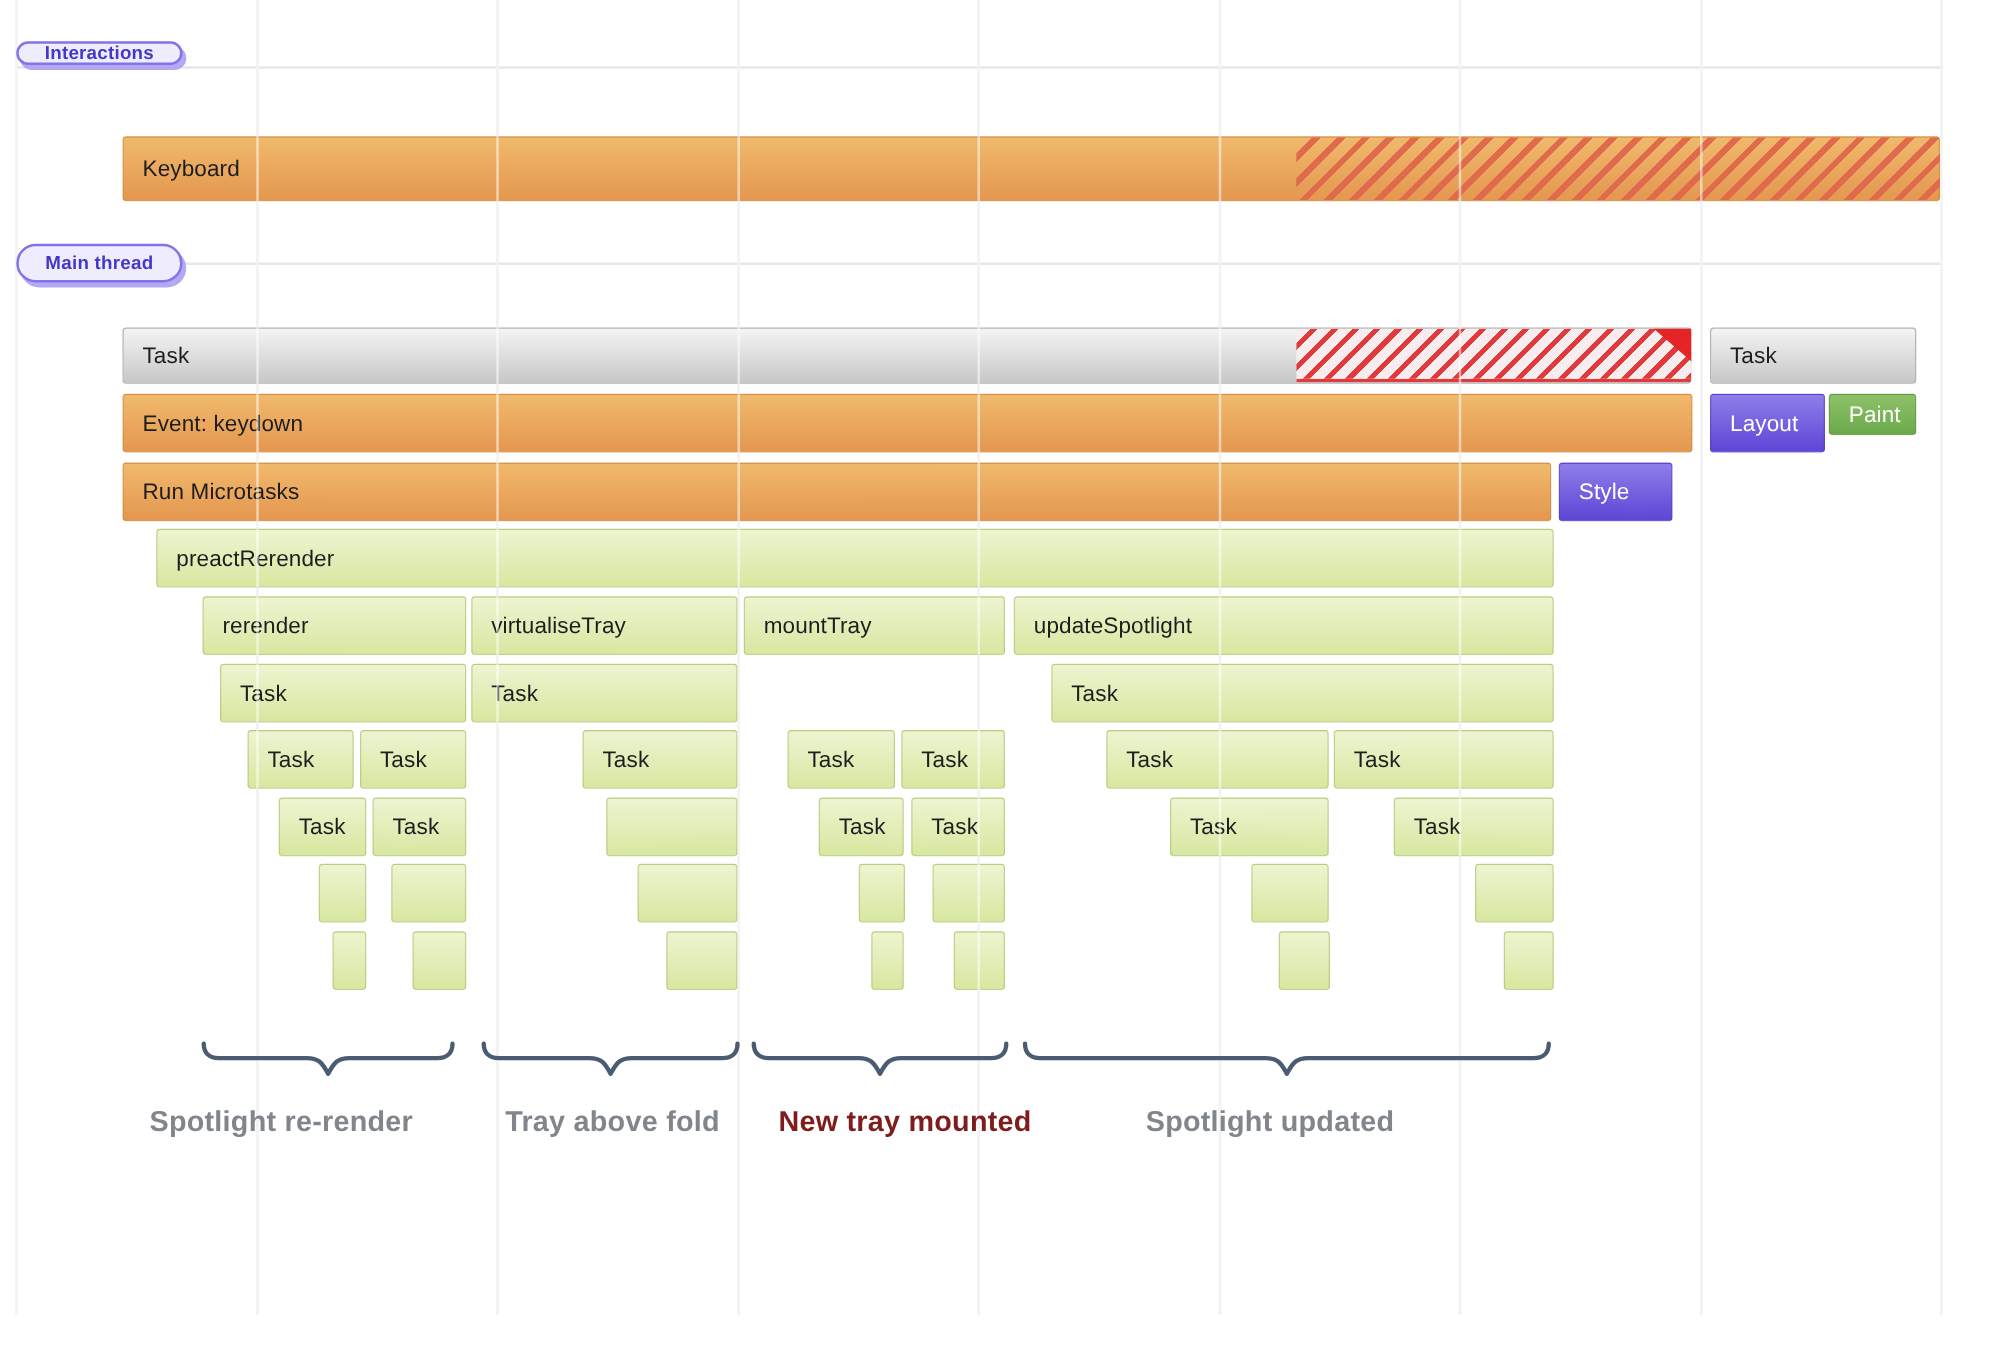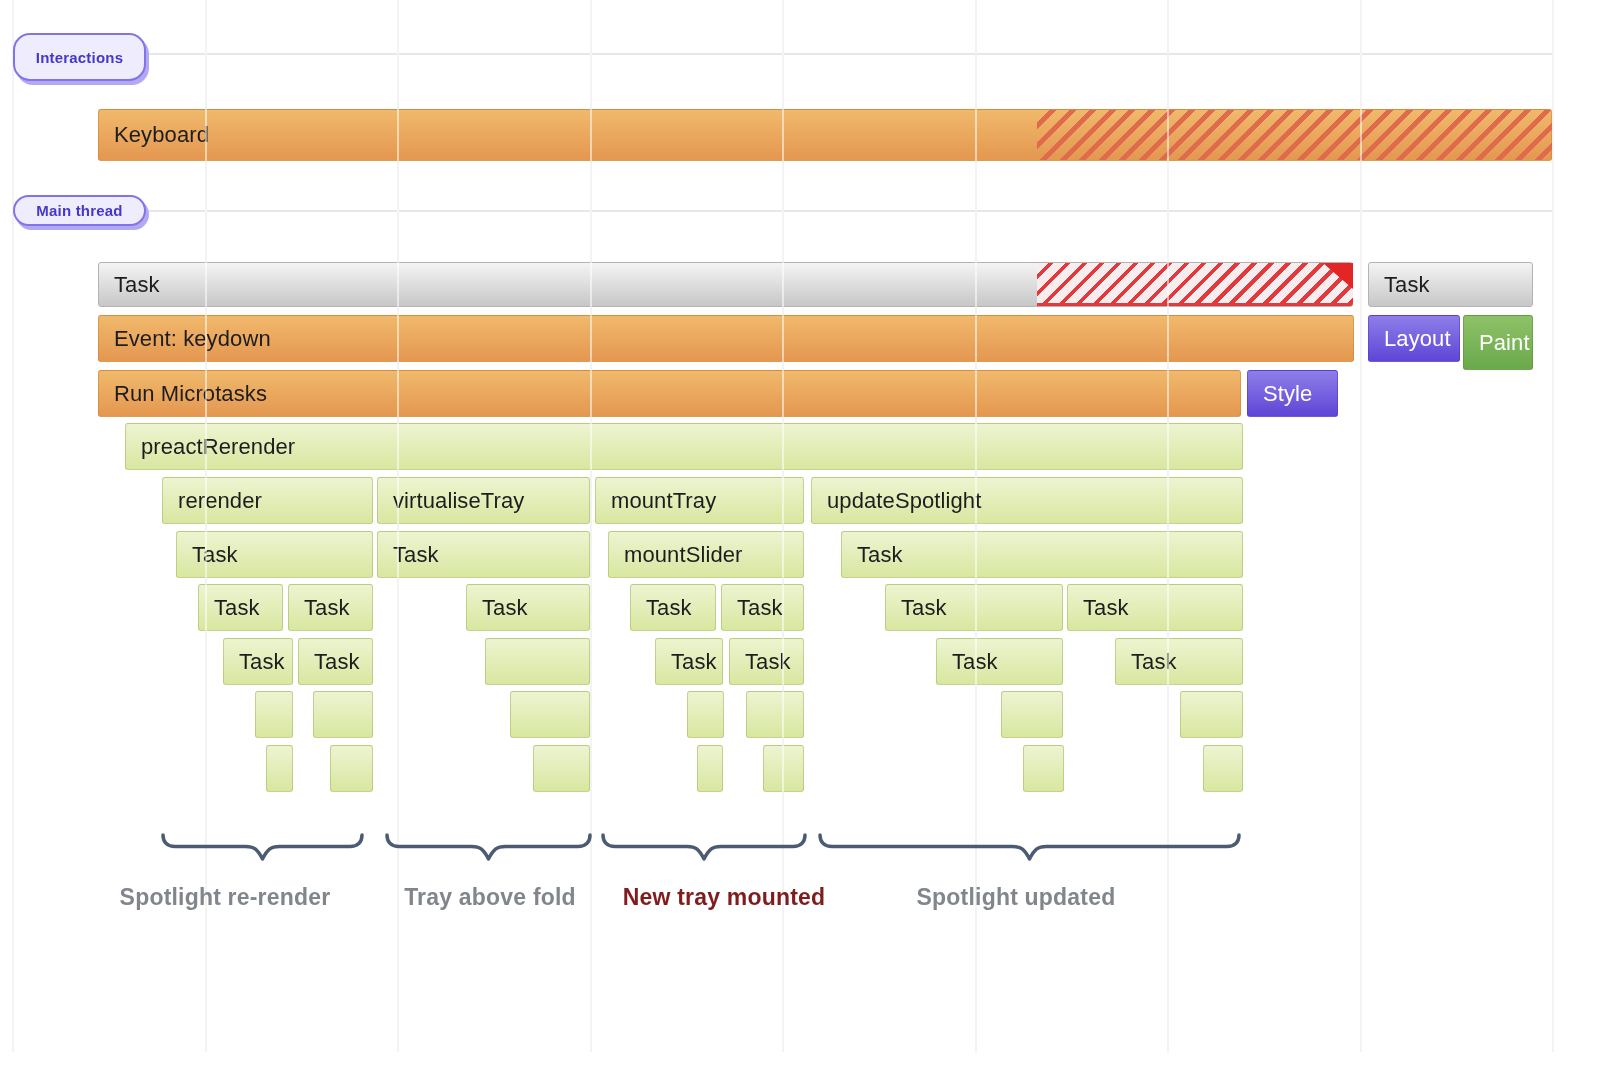--- a/index.html
+++ b/index.html
@@ -3,26 +3,26 @@
 <meta charset="utf-8">
 <style>
   html,body{margin:0;padding:0;background:#ffffff;}
   #stage{position:relative;width:1602px;height:1076px;background:#ffffff;overflow:hidden;
          font-family:"Liberation Sans",sans-serif;}
   .gridline{position:absolute;width:2px;pointer-events:none;}
   .hsep{position:absolute;height:2px;pointer-events:none;}
   .layer{position:absolute;inset:0;}
   .bar{position:absolute;border-radius:3px;box-sizing:border-box;}
   .bar .bar-label{position:absolute;left:15px;top:50%;transform:translateY(-50%);
-       font-size:22px;font-weight:500;letter-spacing:.1px;white-space:nowrap;}
+       font-size:18px;font-weight:500;letter-spacing:.1px;white-space:nowrap;}
   .hatch{position:absolute;top:0;bottom:0;border-radius:0 3px 3px 0;}
   .tri{position:absolute;top:0;right:0;width:0;height:0;}
   .pill{position:absolute;box-sizing:border-box;display:flex;align-items:center;justify-content:center;
         border-radius:17px;font-size:15px;font-weight:700;letter-spacing:.2px;z-index:6;}
-  .pill-interactions{left:13px;top:33px;width:133px;height:48px;}
+  .pill-interactions{left:13px;top:33px;width:133px;height:19px;}
   .pill-main{left:13px;top:195px;width:133px;height:31px;}
   .brace{position:absolute;overflow:visible;z-index:5;}
   .annotation-label{position:absolute;transform:translateX(-50%);font-size:23px;font-weight:600;
         letter-spacing:.2px;white-space:nowrap;z-index:5;}
 </style>
 </head>
 <body>
 
 <div id="stage">
   <div class="layer" id="grid-under">
@@ -51,21 +51,21 @@
       </div>
       <div class="bar" style="left: 1368px; top: 262px; width: 165px; height: 45px; background: linear-gradient(rgb(244, 244, 244), rgb(199, 199, 199)); border: 1px solid rgb(179, 179, 179);">
         <span class="bar-label" style="color: rgb(29, 29, 31);">Task</span>
       </div>
       <div class="bar" style="left: 98px; top: 315px; width: 1256px; height: 47px; background: linear-gradient(rgb(240, 185, 107), rgb(228, 151, 80)); border: 1px solid rgba(196, 124, 48, 0.45);">
         <span class="bar-label" style="color: rgb(29, 29, 31);">Event: keydown</span>
       </div>
       <div class="bar" style="left: 1368px; top: 315px; width: 92px; height: 47px; background: linear-gradient(rgb(141, 127, 233), rgb(95, 69, 214)); border: 1px solid rgba(83, 52, 194, 0.5);">
         <span class="bar-label" style="color: rgb(255, 255, 255);">Layout</span>
       </div>
-      <div class="bar" style="left: 1463px; top: 315px; width: 70px; height: 55px; background: linear-gradient(rgb(143, 194, 104), rgb(106, 169, 75)); border: 1px solid rgba(84, 140, 52, 0.5);">
+      <div class="bar" style="left: 1463px; top: 315px; width: 70px; height: 33px; background: linear-gradient(rgb(143, 194, 104), rgb(106, 169, 75)); border: 1px solid rgba(84, 140, 52, 0.5);">
         <span class="bar-label" style="color: rgb(255, 255, 255);">Paint</span>
       </div>
       <div class="bar" style="left: 98px; top: 370px; width: 1143px; height: 47px; background: linear-gradient(rgb(240, 185, 107), rgb(228, 151, 80)); border: 1px solid rgba(196, 124, 48, 0.45);">
         <span class="bar-label" style="color: rgb(29, 29, 31);">Run Microtasks</span>
       </div>
       <div class="bar" style="left: 1247px; top: 370px; width: 91px; height: 47px; background: linear-gradient(rgb(141, 127, 233), rgb(95, 69, 214)); border: 1px solid rgba(83, 52, 194, 0.5);">
         <span class="bar-label" style="color: rgb(255, 255, 255);">Style</span>
       </div>
       <div class="bar" style="left: 125px; top: 423px; width: 1118px; height: 47px; background: linear-gradient(rgb(237, 244, 209), rgb(216, 231, 160)); border: 1px solid rgba(163, 182, 94, 0.55);">
         <span class="bar-label" style="color: rgb(29, 29, 31);">preactRerender</span>
@@ -80,23 +80,20 @@
         <span class="bar-label" style="color: rgb(29, 29, 31);">updateSpotlight</span>
       </div>
       <div class="bar" style="left: 595px; top: 477px; width: 209px; height: 47px; background: linear-gradient(rgb(237, 244, 209), rgb(216, 231, 160)); border: 1px solid rgba(163, 182, 94, 0.55);">
         <span class="bar-label" style="color: rgb(29, 29, 31);">mountTray</span>
       </div>
       <div class="bar" style="left: 176px; top: 531px; width: 197px; height: 47px; background: linear-gradient(rgb(237, 244, 209), rgb(216, 231, 160)); border: 1px solid rgba(163, 182, 94, 0.55);">
         <span class="bar-label" style="color: rgb(29, 29, 31);">Task</span>
       </div>
       <div class="bar" style="left: 377px; top: 531px; width: 213px; height: 47px; background: linear-gradient(rgb(237, 244, 209), rgb(216, 231, 160)); border: 1px solid rgba(163, 182, 94, 0.55);">
         <span class="bar-label" style="color: rgb(29, 29, 31);">Task</span>
-      </div>
-      <div class="bar" style="left: 608px; top: 531px; width: 196px; height: 47px; background: linear-gradient(rgb(237, 244, 209), rgb(216, 231, 160)); border: 1px solid rgba(163, 182, 94, 0.55);">
-        <span class="bar-label" style="color: rgb(29, 29, 31);">mountSlider</span>
       </div>
       <div class="bar" style="left: 841px; top: 531px; width: 402px; height: 47px; background: linear-gradient(rgb(237, 244, 209), rgb(216, 231, 160)); border: 1px solid rgba(163, 182, 94, 0.55);">
         <span class="bar-label" style="color: rgb(29, 29, 31);">Task</span>
       </div>
       <div class="bar" style="left: 198px; top: 584px; width: 85px; height: 47px; background: linear-gradient(rgb(237, 244, 209), rgb(216, 231, 160)); border: 1px solid rgba(163, 182, 94, 0.55);">
         <span class="bar-label" style="color: rgb(29, 29, 31);">Task</span>
       </div>
       <div class="bar" style="left: 288px; top: 584px; width: 85px; height: 47px; background: linear-gradient(rgb(237, 244, 209), rgb(216, 231, 160)); border: 1px solid rgba(163, 182, 94, 0.55);">
         <span class="bar-label" style="color: rgb(29, 29, 31);">Task</span>
       </div>

